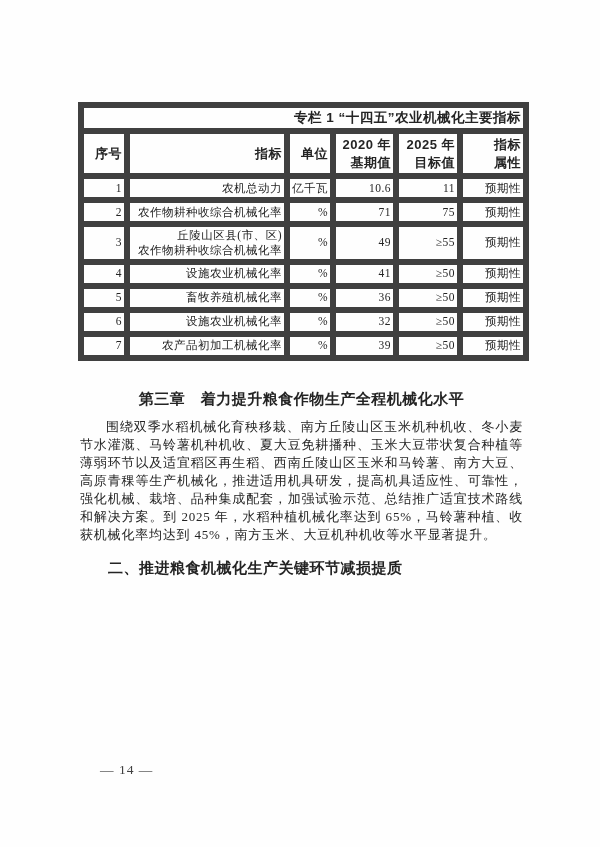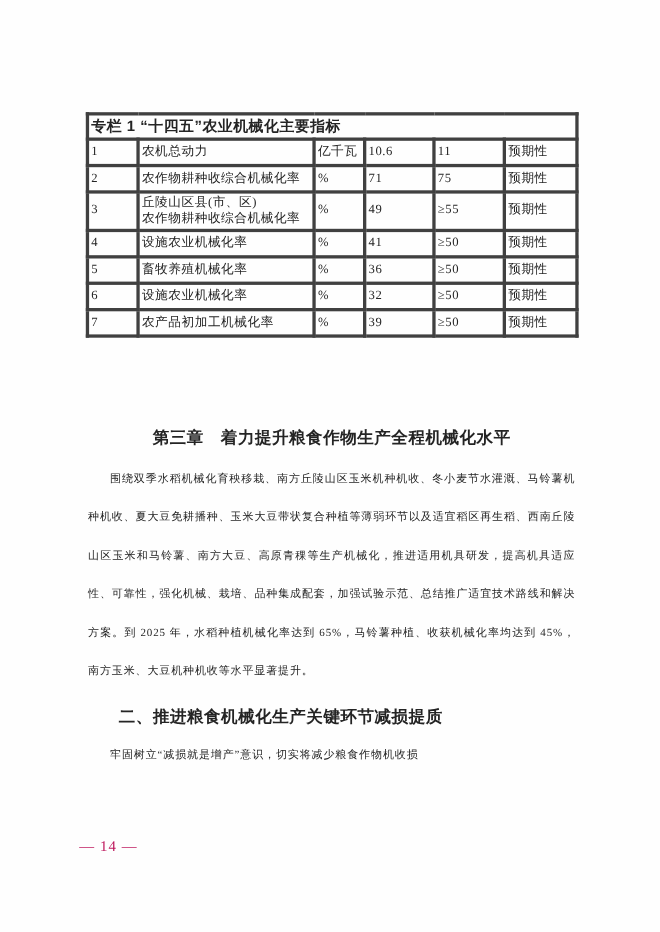--- a/index.html
+++ b/index.html
@@ -16,22 +16,22 @@
   
   .doc-table {
     position: absolute;
     top: 102px;
     left: 78px;
     width: 445px;
     border-collapse: collapse;
     table-layout: fixed;
   }
   .doc-table th, .doc-table td {
-    border: 3px solid #404040;
-    text-align: left;
+    border: 6px solid #404040;
+    text-align: right;
     vertical-align: middle;
     padding: 1px 2px;
   }
   .table-title-cell {
     font-family: "Liberation Sans", sans-serif;
     font-weight: bold;
     font-size: 13.5px;
     height: 22px;
     letter-spacing: 0.5px;
   }
@@ -71,55 +71,66 @@
     font-weight: bold;
     font-size: 15px;
     line-height: 20px;
     padding-left: 28px;
     letter-spacing: 0.5px;
   }
   .section-heading.first { margin-top: 27px; }
   .section-heading.second { margin-top: 14px; }
   .body-para {
     margin-top: 8px;
-    font-size: 10px;
-    line-height: 35px;
+    font-size: 13px;
+    line-height: 18px;
     letter-spacing: 0.8px;
     text-align: justify;
     text-indent: 2em;
   }
   .body-para.last { margin-top: 7px; }
   
   .page-number {
     position: absolute;
     top: 762px;
-    left: 72px;
+    left: 100px;
     font-size: 13.5px;
     letter-spacing: 1px;
-    color: #be185d;
+    color: #404040;
     font-family: Liberation Serif, serif;
   }
 </style>
 </head>
 <body>
 
 <div class="page">
 
   <table class="doc-table">
     <colgroup>
       <col style="width:46px">
         <col style="width:160px">
         <col style="width:46px">
       <col style="width:63px">
         <col style="width:64px">
         <col style="width:66px">
     </colgroup>
     <tbody>
         <tr>
       <th class="table-title-cell" colspan="6">专栏 1 “十四五”农业机械化主要指标</th>
+    </tr>
+    <tr>
+      <th class="header-cell">序号</th>
+      <th class="header-cell">指标</th>
+      <th class="header-cell">单位</th>
+      <th class="header-cell">2020 年
+基期值</th>
+      <th class="header-cell">2025 年
+目标值</th>
+      <th class="header-cell">指标
+属性</th>
     </tr>
     <tr>
       <td class="data-cell">1</td>
       <td class="data-cell">农机总动力</td>
       <td class="data-cell">亿千瓦</td>
       <td class="data-cell">10.6</td>
       <td class="data-cell">11</td>
       <td class="data-cell">预期性</td>
     </tr>
     <tr>
@@ -171,18 +182,17 @@
       <td class="data-cell">≥50</td>
       <td class="data-cell">预期性</td>
     </tr>
   </tbody>
     </table>
 
   <div class="content">
     <div class="chapter-title">第三章　着力提升粮食作物生产全程机械化水平</div>
     <p class="body-para">围绕双季水稻机械化育秧移栽、南方丘陵山区玉米机种机收、冬小麦节水灌溉、马铃薯机种机收、夏大豆免耕播种、玉米大豆带状复合种植等薄弱环节以及适宜稻区再生稻、西南丘陵山区玉米和马铃薯、南方大豆、高原青稞等生产机械化，推进适用机具研发，提高机具适应性、可靠性，强化机械、栽培、品种集成配套，加强试验示范、总结推广适宜技术路线和解决方案。到 2025 年，水稻种植机械化率达到 65%，马铃薯种植、收获机械化率均达到 45%，南方玉米、大豆机种机收等水平显著提升。</p>
     <div class="section-heading second">二、推进粮食机械化生产关键环节减损提质</div>
-    <p class="body-para last">牢固树立“减损就是增产”意识，切实将减少粮食作物机收损</p>
   </div>
 
   <div class="page-number">— 14 —</div>
 
 </div>
 
 </body></html>

